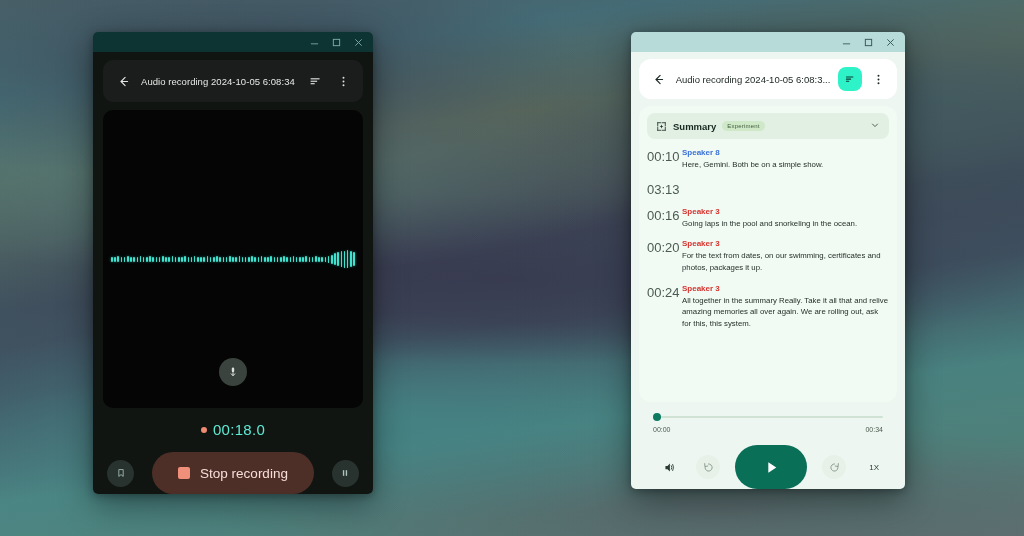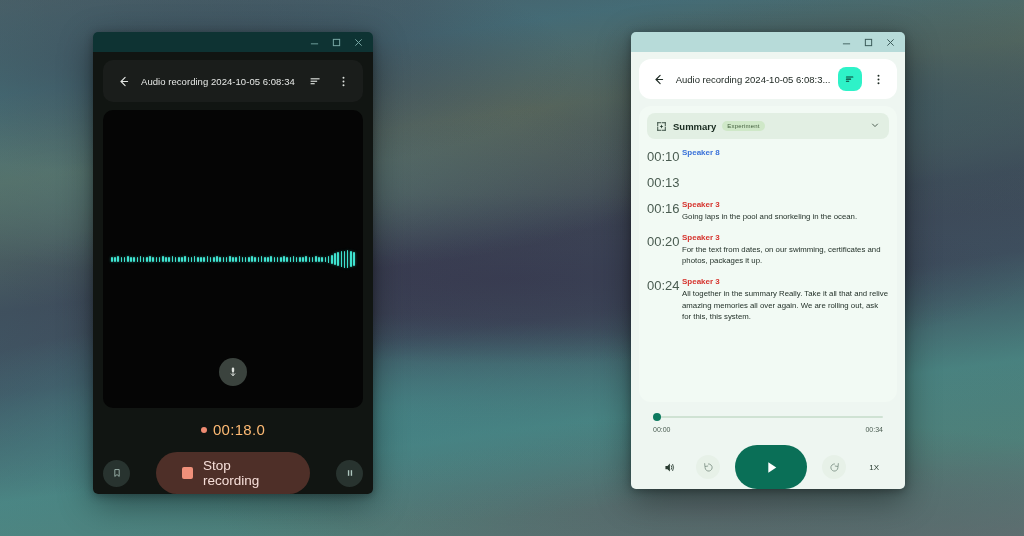--- a/index.html
+++ b/index.html
@@ -109,34 +109,34 @@
     left: 50%; transform: translateX(-50%);
     bottom: 22px;
     width: 28px; height: 28px;
     border-radius: 50%;
     background: #3b433e;
     display: flex; align-items: center; justify-content: center;
     cursor: pointer;
   }
   .rec-timer {
     text-align: center;
-    color: #fdba74;
+    color: #5eead4;
     font-size: 15px;
     padding: 13px 0 0 0;
     display: flex; align-items: center; justify-content: center; gap: 6px;
     letter-spacing: 0.3px;
   }
   .rec-dot {
     width: 6px; height: 6px; border-radius: 50%;
     background: #ef8b72;
     display: inline-block;
   }
   .rec-controls {
     display: flex; align-items: center; justify-content: center;
-    gap: 26px;
+    gap: 18px;
     padding: 14px 0 0 0;
   }
   .round-btn {
     width: 27px; height: 27px;
     border-radius: 50%;
     background: #28332f;
     display: flex; align-items: center; justify-content: center;
     cursor: pointer;
     flex: none;
   }
@@ -499,24 +499,25 @@
               <path d="M4 6.5 L8 10.5 L12 6.5" fill="none" stroke="#3a4b40" stroke-width="1.4" stroke-linecap="round" stroke-linejoin="round"></path>
             </svg>
         </span>
       </div>
 
       <div class="transcript" id="transcript-list">
           <div class="t-entry">
             <div class="t-time">00:10</div>
             <div class="t-body">
               <div class="t-speaker" style="color: rgb(59, 114, 217);">Speaker 8</div>
+              <div class="t-text">Here, Gemini. Both be on a simple show.</div>
             </div>
           </div>
           <div class="t-entry">
-            <div class="t-time">00:13</div>
+            <div class="t-time">03:13</div>
           </div>
           <div class="t-entry">
             <div class="t-time">00:16</div>
             <div class="t-body">
               <div class="t-speaker" style="color: rgb(214, 52, 46);">Speaker 3</div>
               <div class="t-text">Going laps in the pool and snorkeling in the ocean.</div>
             </div>
           </div>
           <div class="t-entry">
             <div class="t-time">00:20</div>

